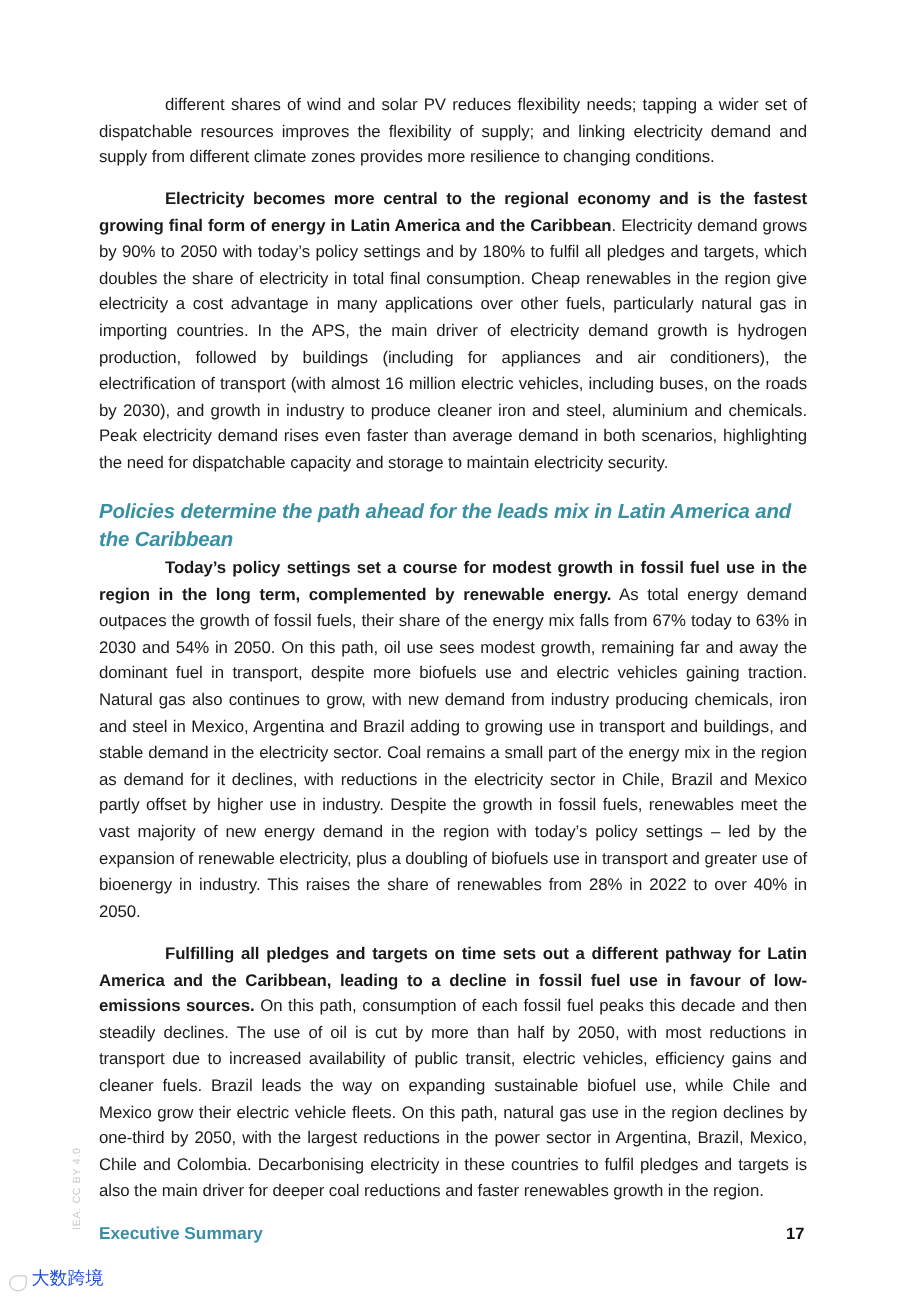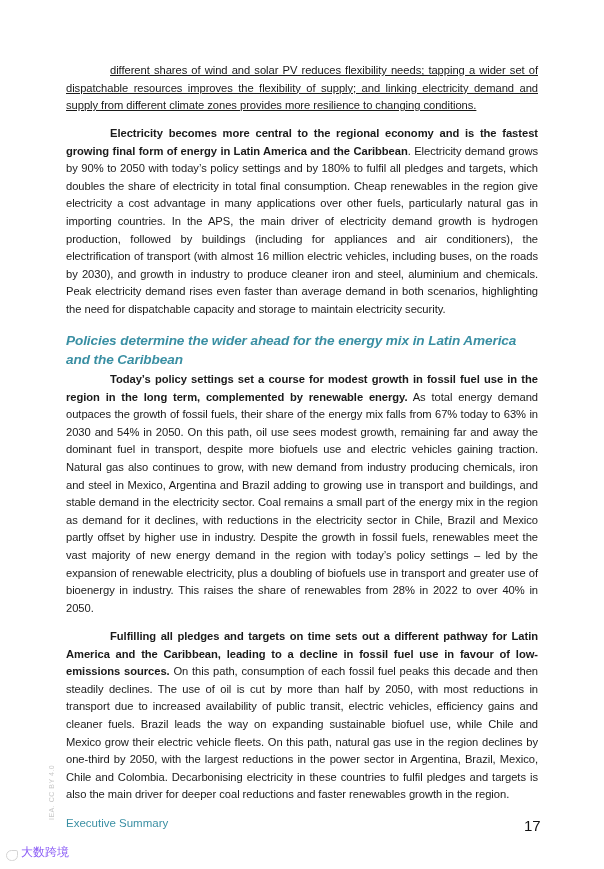--- a/index.html
+++ b/index.html
@@ -7,63 +7,63 @@
       width: 604px; height: 869px; position: relative; overflow: hidden;
       font-family: "Liberation Sans", "DejaVu Sans", sans-serif;
       color: #1a1a1a;
     }
     .page { position: absolute; left: 66px; top: 62px; width: 472px; }
     p.para {
       margin: 0; font-size: 11.2px; line-height: 17.6px;
       text-align: justify; letter-spacing: -0.05px;
     }
     p.para b { font-weight: bold; margin-left: 44px; }
-    .p1 { position: absolute; top: 0; text-decoration: underline; }
+    .p1 { position: absolute; top: 0; }
     .p2 { position: absolute; top: 63px; }
     .heading {
       position: absolute; top: 269px; margin: 0;
       font-size: 13.6px; line-height: 19px; font-weight: bold; font-style: italic;
       color: #3a8fa3; letter-spacing: -0.1px;
     }
     .p3 { position: absolute; top: 309px; }
     .p4 { position: absolute; top: 566px; }
     .footer-title {
       position: absolute; left: 66px; top: 817px;
-      font-size: 11.5px; font-weight: normal; color: #3a8fa3;
+      font-size: 11.5px; font-weight: bold; color: #3a8fa3;
     }
     .page-number {
       position: absolute; left: 524px; top: 817px;
-      font-size: 15px; font-weight: normal; color: #111;
+      font-size: 11px; font-weight: bold; color: #111;
     }
     .license {
       position: absolute; left: 48px; top: 820px;
       transform: rotate(-90deg); transform-origin: left top;
       font-size: 7px; color: #c8c8c8; white-space: nowrap; letter-spacing: 0.5px;
     }
     .watermark {
       position: absolute; left: 6px; top: 844px;
-      font-size: 12px; color: #8b5cf6; white-space: nowrap;
+      font-size: 12px; color: #1d4ed8; white-space: nowrap;
       display: flex; align-items: flex-end; gap: 3px;
     }
     .wm-icon {
       width: 12px; height: 11px; border: 1.5px solid #d4d4d4; border-radius: 6px 2px 6px 6px;
       display: inline-block; box-sizing: border-box;
     }
   </style>
 </head>
 <body>
 
 <div class="page">
   <p class="para p1">
     <b></b><span>different shares of wind and solar PV reduces flexibility needs; tapping a wider set of dispatchable resources improves the flexibility of supply; and linking electricity demand and supply from different climate zones provides more resilience to changing conditions.</span>
   </p>
   <p class="para p2">
     <b>Electricity becomes more central to the regional economy and is the fastest growing final form of energy in Latin America and the Caribbean</b><span>. Electricity demand grows by 90% to 2050 with today’s policy settings and by 180% to fulfil all pledges and targets, which doubles the share of electricity in total final consumption. Cheap renewables in the region give electricity a cost advantage in many applications over other fuels, particularly natural gas in importing countries. In the APS, the main driver of electricity demand growth is hydrogen production, followed by buildings (including for appliances and air conditioners), the electrification of transport (with almost 16 million electric vehicles, including buses, on the roads by 2030), and growth in industry to produce cleaner iron and steel, aluminium and chemicals. Peak electricity demand rises even faster than average demand in both scenarios, highlighting the need for dispatchable capacity and storage to maintain electricity security.</span>
   </p>
-  <h2 class="heading">Policies determine the wider ahead for the energy mix in Latin America and the Caribbean</h2>
+  <h2 class="heading">Policies determine the path ahead for the leads mix in Latin America and the Caribbean</h2>
   <p class="para p3">
     <b>Today’s policy settings set a course for modest growth in fossil fuel use in the region in the long term, complemented by renewable energy.</b><span> As total energy demand outpaces the growth of fossil fuels, their share of the energy mix falls from 67% today to 63% in 2030 and 54% in 2050. On this path, oil use sees modest growth, remaining far and away the dominant fuel in transport, despite more biofuels use and electric vehicles gaining traction. Natural gas also continues to grow, with new demand from industry producing chemicals, iron and steel in Mexico, Argentina and Brazil adding to growing use in transport and buildings, and stable demand in the electricity sector. Coal remains a small part of the energy mix in the region as demand for it declines, with reductions in the electricity sector in Chile, Brazil and Mexico partly offset by higher use in industry. Despite the growth in fossil fuels, renewables meet the vast majority of new energy demand in the region with today’s policy settings – led by the expansion of renewable electricity, plus a doubling of biofuels use in transport and greater use of bioenergy in industry. This raises the share of renewables from 28% in 2022 to over 40% in 2050.</span>
   </p>
   <p class="para p4">
     <b>Fulfilling all pledges and targets on time sets out a different pathway for Latin America and the Caribbean, leading to a decline in fossil fuel use in favour of low-emissions sources.</b><span> On this path, consumption of each fossil fuel peaks this decade and then steadily declines. The use of oil is cut by more than half by 2050, with most reductions in transport due to increased availability of public transit, electric vehicles, efficiency gains and cleaner fuels. Brazil leads the way on expanding sustainable biofuel use, while Chile and Mexico grow their electric vehicle fleets. On this path, natural gas use in the region declines by one-third by 2050, with the largest reductions in the power sector in Argentina, Brazil, Mexico, Chile and Colombia. Decarbonising electricity in these countries to fulfil pledges and targets is also the main driver for deeper coal reductions and faster renewables growth in the region.</span>
   </p>
 </div>
 
 <div class="license">IEA. CC BY 4.0</div>
 <div class="footer-title">Executive Summary</div>

